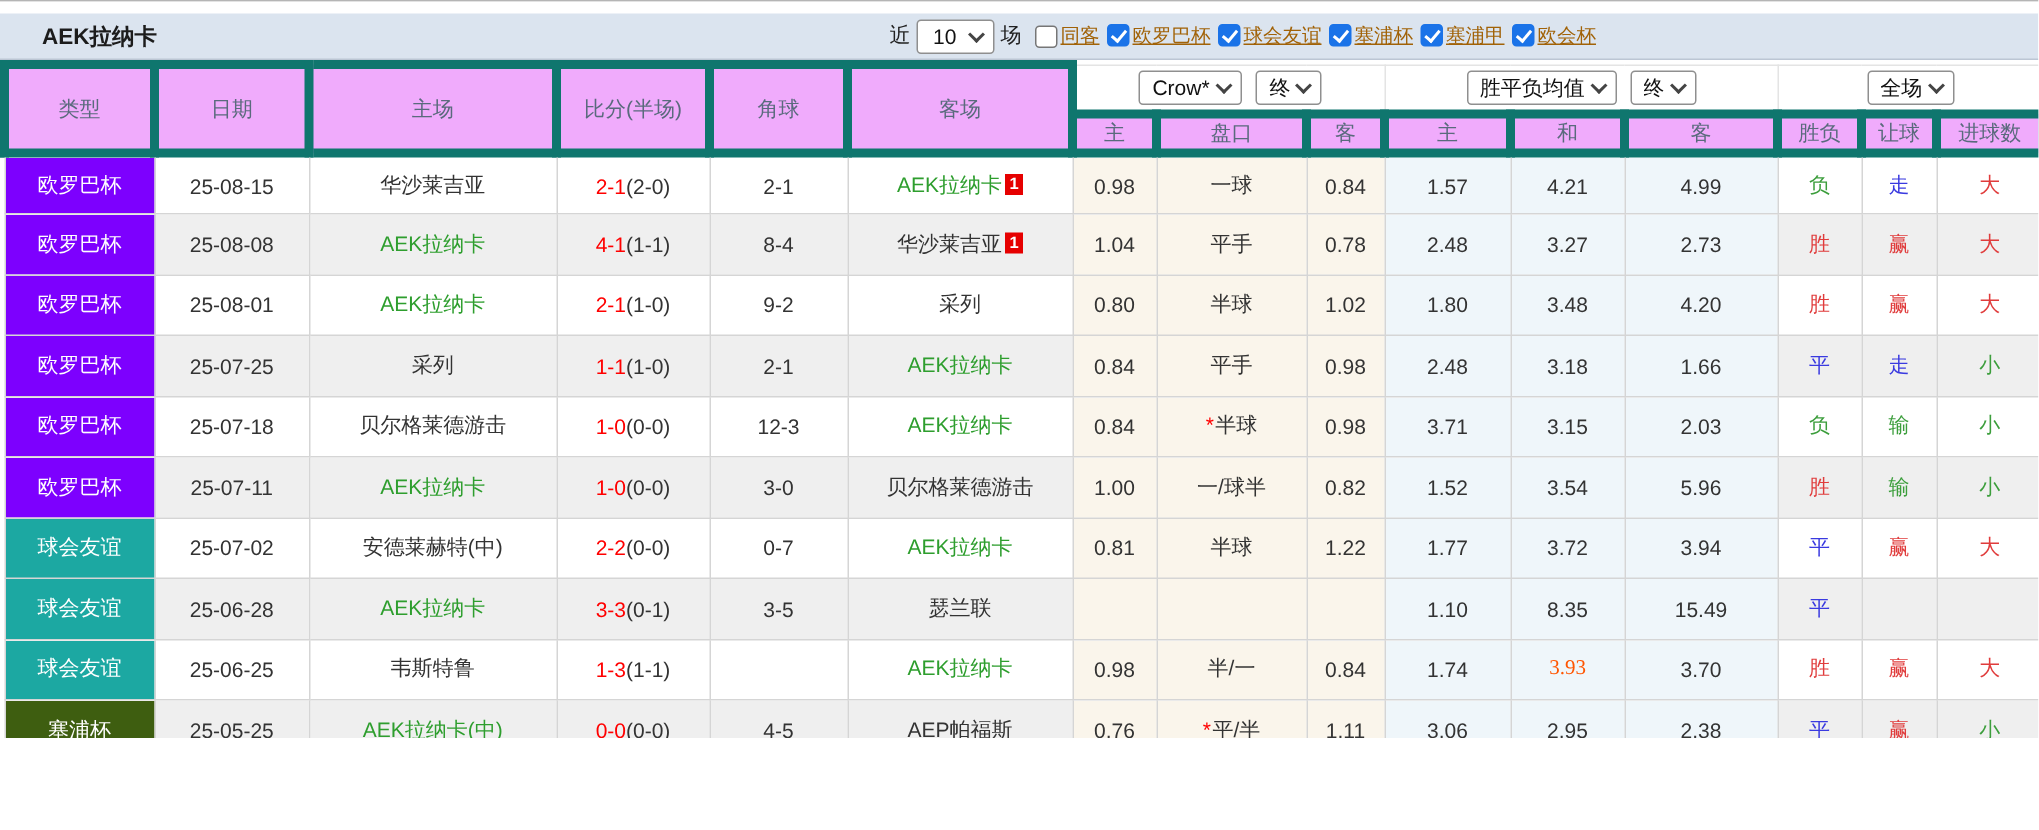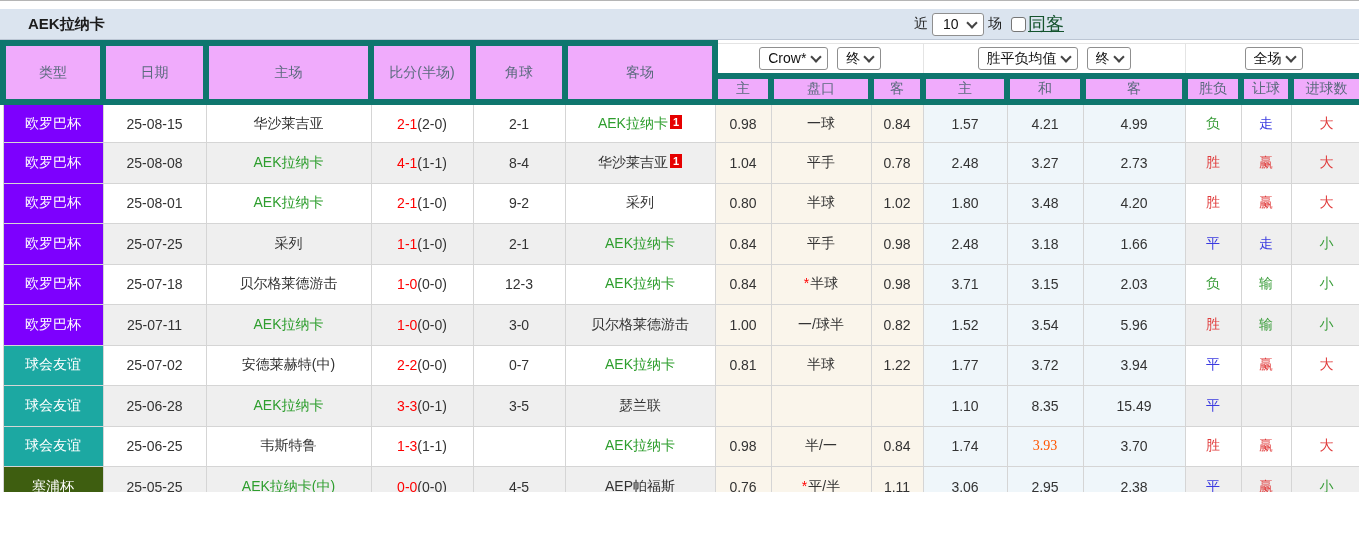--- a/index.html
+++ b/index.html
@@ -24,21 +24,21 @@
                 pointer-events:none; }
   .sel-small select { padding:2px 24px 3px 10px; }
 
   
   .cb { display:inline-block; width:15px; height:15px; border-radius:3px; position:relative;
         vertical-align:-3px; margin:0 2px 0 5px; cursor:pointer; }
   .cb.off { background:#fff; border:1px solid #767676; }
   .cb.on  { background:#1a73e8; border:1px solid #1a73e8; }
   .cb.on::after { content:''; position:absolute; left:4px; top:1px; width:4px; height:8px;
                   border-right:2px solid #fff; border-bottom:2px solid #fff; transform:rotate(40deg); }
-  .cb-label { font-size:18px; color:#14532d;text-decoration:underline; }
+  .cb-label { font-size:13px; color:#a16207;text-decoration:underline; }
 
   
   table { border-collapse:collapse; table-layout:fixed; width:1359px; }
   thead th { background:#f0abfc; color:#5a6a7d; font-weight:normal; font-size:14px;
              border:6px solid #0f766e; }
   tr.selrow { height:33px; }
   tr.selrow th.selcell { background:#fff; border:1px solid #e4e4e4; border-bottom:1px solid #c3cdd9; }
   .selwrap { display:flex; justify-content:center; align-items:flex-end; gap:9px; }
   tr.subrow th { height:26px; }
 
@@ -69,20 +69,21 @@
   <div class="top-strip"></div>
 
   <div class="titlebar">
     <span class="title">AEK拉纳卡</span>
     <div class="filters">
       <span class="lbl">近</span>
       <span class="sel sel-small"><select><option>10</option></select></span>
       <span class="lbl">场</span>
       <span class="cb off" id="same-venue-cb"></span>
       <span class="cb-label">同客</span>
+      <span id="competitions"><span class="cb on"></span><span class="cb-label">欧罗巴杯</span><span class="cb on"></span><span class="cb-label">球会友谊</span><span class="cb on"></span><span class="cb-label">塞浦杯</span><span class="cb on"></span><span class="cb-label">塞浦甲</span><span class="cb on"></span><span class="cb-label">欧会杯</span></span>
     </div>
   </div>
 
   <table>
     <colgroup>
       <col style="width:100px">
         <col style="width:103px">
         <col style="width:165px">
         <col style="width:102px">
       <col style="width:92px">

